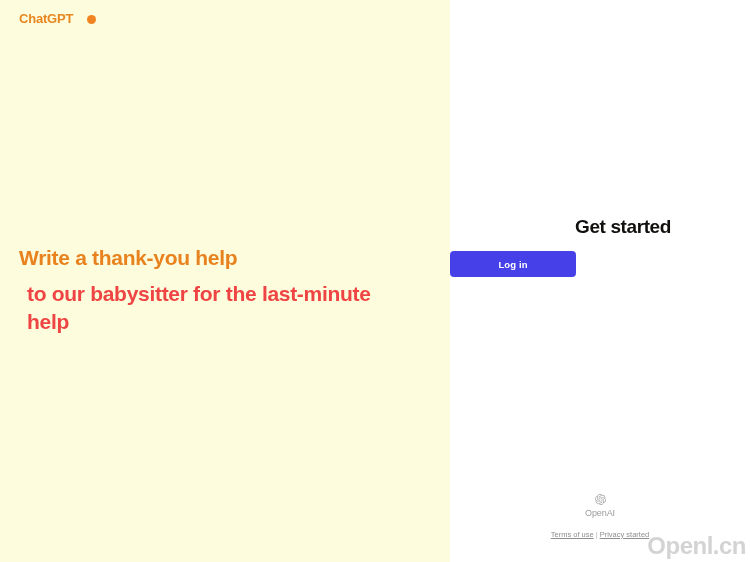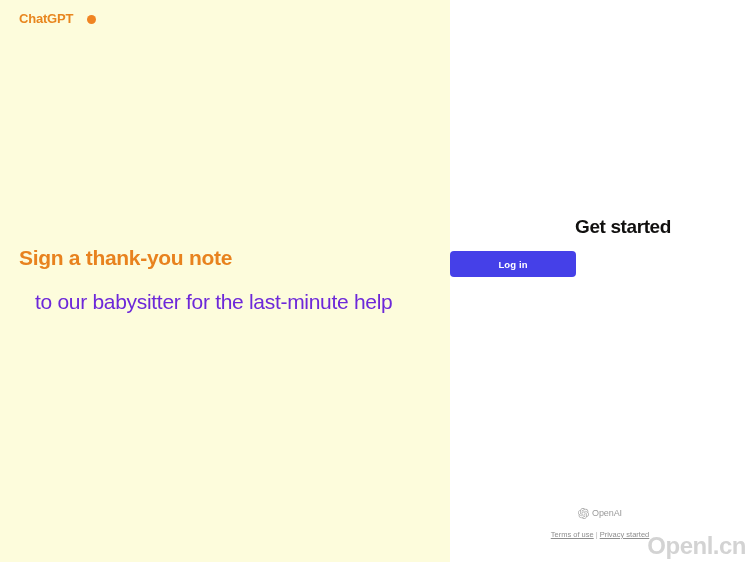--- a/index.html
+++ b/index.html
@@ -63,25 +63,25 @@
   .prompt-title {
     font-size: 21px;
     font-weight: bold;
     color: #e8821e;
     line-height: 28px;
     letter-spacing: -0.3px;
     margin: 0;
   }
   .prompt-sub {
     font-size: 21px;
-    font-weight: normal;
-    color: #6d28d9;
+    font-weight: bold;
+    color: #ef4444;
     line-height: 28px;
     letter-spacing: -0.3px;
-    margin: 16px;
+    margin: 8px;
   }
 
   
   .right-panel {
     position: relative;
     flex: 1 1 auto;
     height: 562px;
     background: #ffffff;
   }
   .auth-block {
@@ -130,20 +130,21 @@
     left: 0;
     right: 0;
     text-align: center;
   }
   .openai-mark {
     display: flex;
     align-items: center;
     justify-content: center;
     gap: 3px;
     margin-bottom: 11px;
+    flex-direction: column;
   }
   .openai-mark svg {
     display: block;
   }
   .openai-text {
     font-size: 9px;
     color: #9b9b9b;
     letter-spacing: -0.1px;
     line-height: 11px;
   }
@@ -185,21 +186,21 @@
 <div class="page">
 
   <div class="left-panel">
 
     <div class="brand">
       <span class="brand-name">ChatGPT</span>
       <span class="brand-dot"></span>
     </div>
 
     <div class="prompt-block">
-      <div class="prompt-title">Sign a thank-you note</div>
+      <div class="prompt-title">Write a thank-you help</div>
       <div class="prompt-sub">to our babysitter for the last-minute help</div>
     </div>
 
   </div>
 
   <div class="right-panel">
 
     <div class="auth-block">
       <div class="get-started">Get started</div>
       <div class="auth-buttons">

